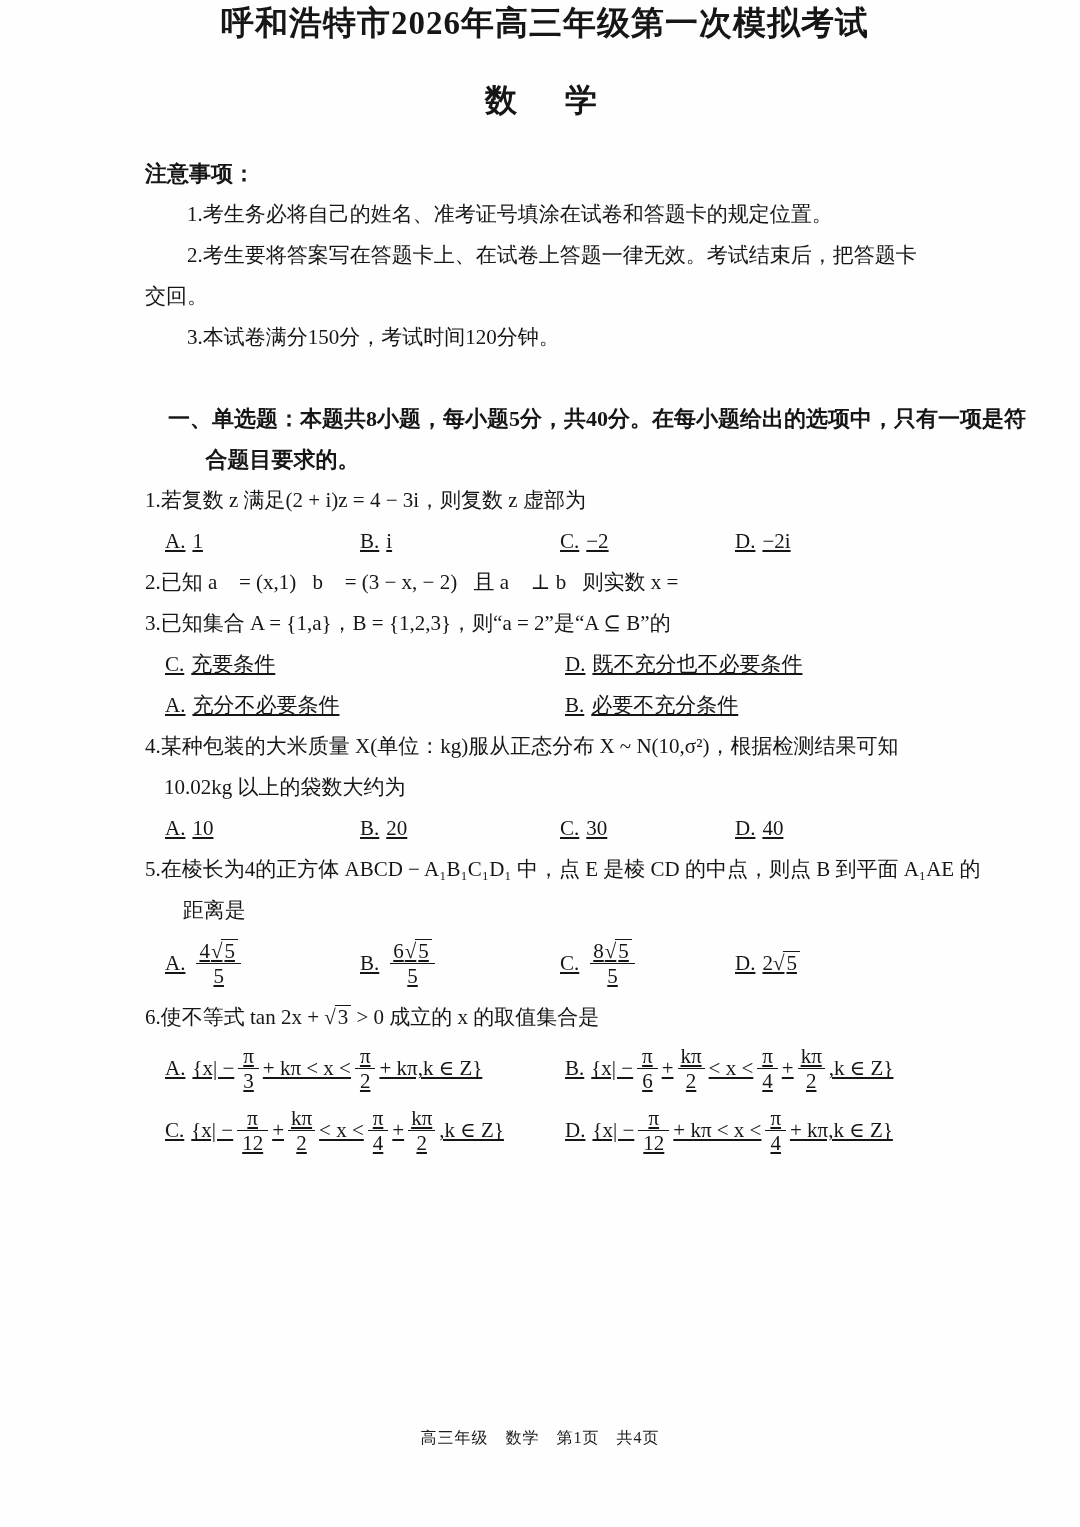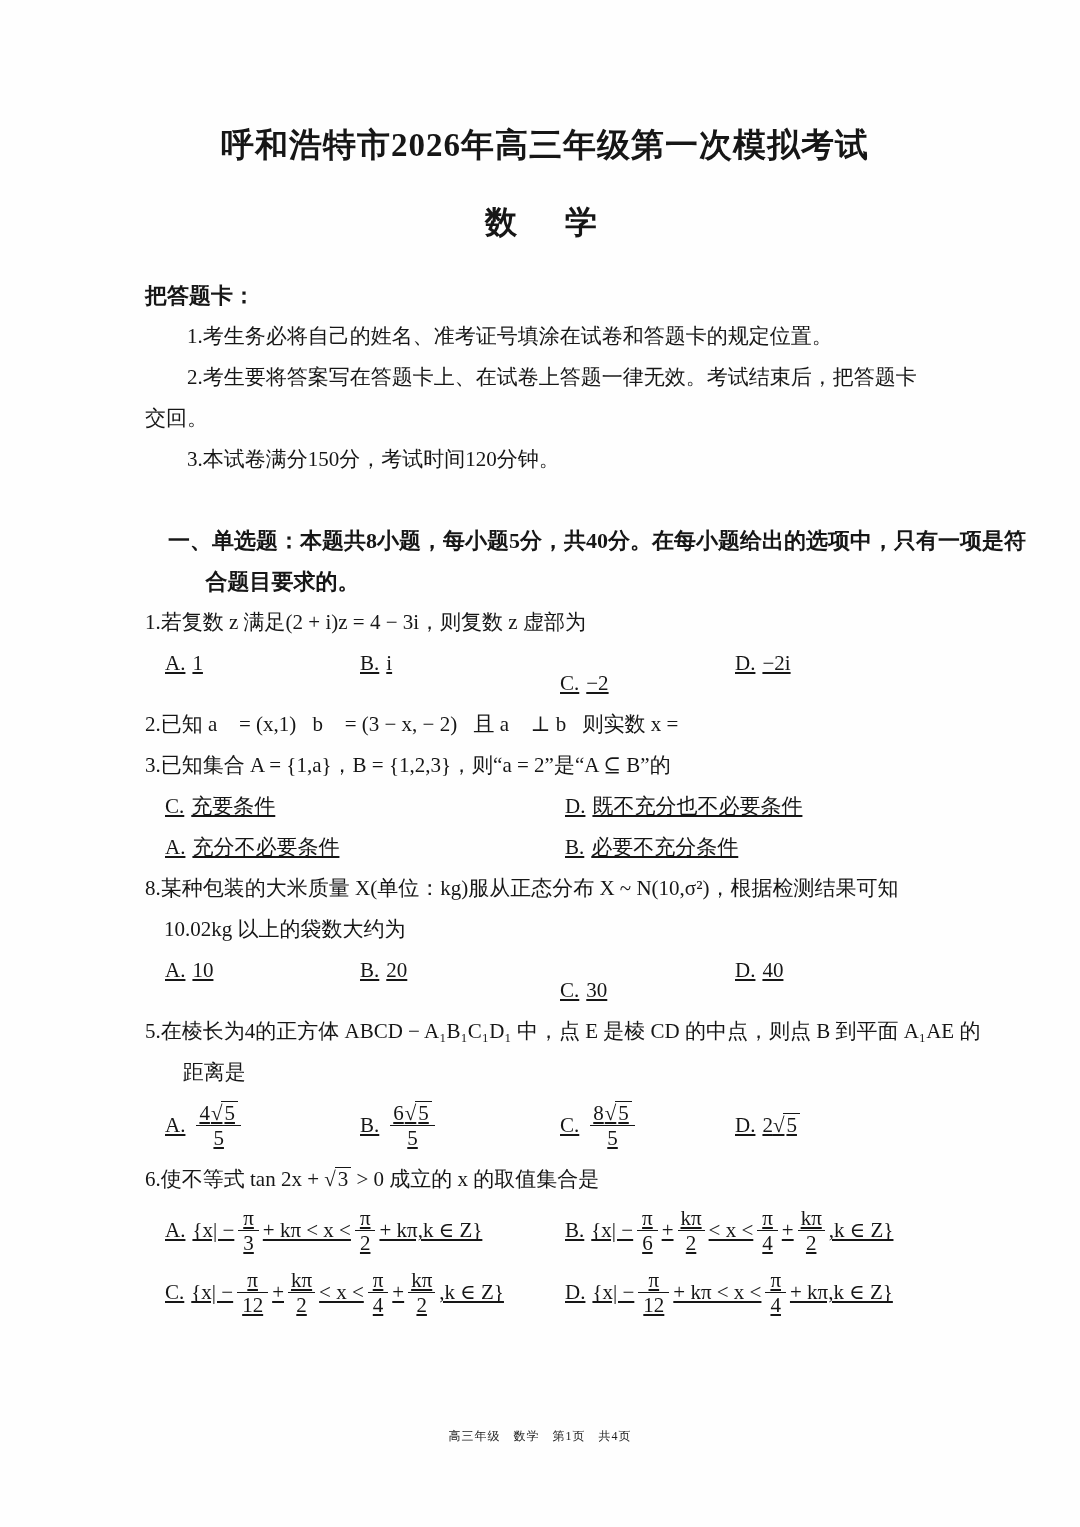--- a/index.html
+++ b/index.html
@@ -9,21 +9,20 @@
     width:1080px;height:1527px;
     margin:0 auto;
     background:#fefefe;
     color:#161616;
     font-family:"Liberation Serif","DejaVu Serif",serif;
     font-size:21px;
     overflow:hidden;
   }
   .content{padding:0 135px 0 145px;}
   .exam-title{
-    padding-top:122px;
     text-align:center;
     font-size:33px;
     font-weight:bold;
     letter-spacing:1px;
     line-height:1.4;
   }
   .exam-subject{
     margin-top:32px;
     text-align:center;
     font-size:32px;
@@ -39,21 +38,21 @@
   }
   .line{line-height:41px;white-space:nowrap;}
   .indent2{text-indent:2em;}
   .indent17{text-indent:1.7em;}
   .section-line{font-weight:bold;font-size:22px;line-height:41px;white-space:nowrap;}
   .section-block{margin-top:40px;margin-left:23px;}
   .q-block{margin:0;}
   .row4{display:flex;margin-left:20px;line-height:41px;}
   .row4 .o1{width:195px;}
   .row4 .o2{width:200px;}
-  .row4 .o3{width:175px;margin-top:20px;}
+  .row4 .o3{width:175px;}
   .row4 .o4{flex:1;}
   .row2{display:flex;margin-left:20px;line-height:41px;}
   .row2 .c1{width:400px;}
   .row2 .c2{flex:1;}
   .opt-label{margin-right:7px;}
   .opt{white-space:nowrap;text-decoration:underline;}
   
   .mathline{display:inline-flex;align-items:center;white-space:nowrap;}
   .row-math{display:flex;align-items:center;margin-left:20px;}
   .row-math.h66{height:66px;}
@@ -64,36 +63,36 @@
   .fden{display:block;border-top:1.5px solid currentColor;padding:0 5px;line-height:1.2;align-self:stretch;}
   .sqrt{display:inline-flex;align-items:baseline;}
   .rsign{margin-right:-1px;}
   .rbody{border-top:1.5px solid currentColor;padding:0 3px;line-height:1.1;}
   .coef{margin-right:1px;}
   .footer{
     position:absolute;
     top:1428px;left:0;
     width:100%;
     text-align:center;
-    font-size:12px;
+    font-size:16px;
     color:#1b1b1b;
     letter-spacing:1px;
   }
 </style>
 </head>
 <body>
 
 <div class="page">
   <div class="content">
 
     <div class="exam-title">呼和浩特市2026年高三年级第一次模拟考试</div>
     <div class="exam-subject">数　学</div>
 
     <div>
-      <div class="notice-heading">把答题卡：</div>
+      <div class="notice-heading">注意事项：</div>
       <div class="line indent2">1.考生务必将自己的姓名、准考证号填涂在试卷和答题卡的规定位置。</div>
       <div class="line indent2">2.考生要将答案写在答题卡上、在试卷上答题一律无效。考试结束后，把答题卡</div>
       <div class="line">交回。</div>
       <div class="line indent2">3.本试卷满分150分，考试时间120分钟。</div>
     </div>
 
     <div class="section-block">
       <div class="section-line">一、单选题：本题共8小题，每小题5分，共40分。在每小题给出的选项中，只有一项是符</div>
       <div class="section-line indent17">合题目要求的。</div>
     </div>
@@ -118,21 +117,21 @@
         <span class="opt c1"><span class="opt-label">C.</span><span>充要条件</span></span>
         <span class="opt c2"><span class="opt-label">D.</span><span>既不充分也不必要条件</span></span>
       </div>
       <div class="row2">
         <span class="opt c1"><span class="opt-label">A.</span><span>充分不必要条件</span></span>
         <span class="opt c2"><span class="opt-label">B.</span><span>必要不充分条件</span></span>
       </div>
     </div>
 
     <div class="q-block">
-      <div class="line">8.某种包装的大米质量 X(单位：kg)服从正态分布 X ~ N(10,σ²)，根据检测结果可知</div>
+      <div class="line">4.某种包装的大米质量 X(单位：kg)服从正态分布 X ~ N(10,σ²)，根据检测结果可知</div>
       <div class="line" style="text-indent:0.9em;">10.02kg 以上的袋数大约为</div>
       <div class="row4">
         <span class="opt o1"><span class="opt-label">A.</span><span>10</span></span>
         <span class="opt o2"><span class="opt-label">B.</span><span>20</span></span>
         <span class="opt o3"><span class="opt-label">C.</span><span>30</span></span>
         <span class="opt o4"><span class="opt-label">D.</span><span>40</span></span>
       </div>
     </div>
 
     <div class="q-block">

